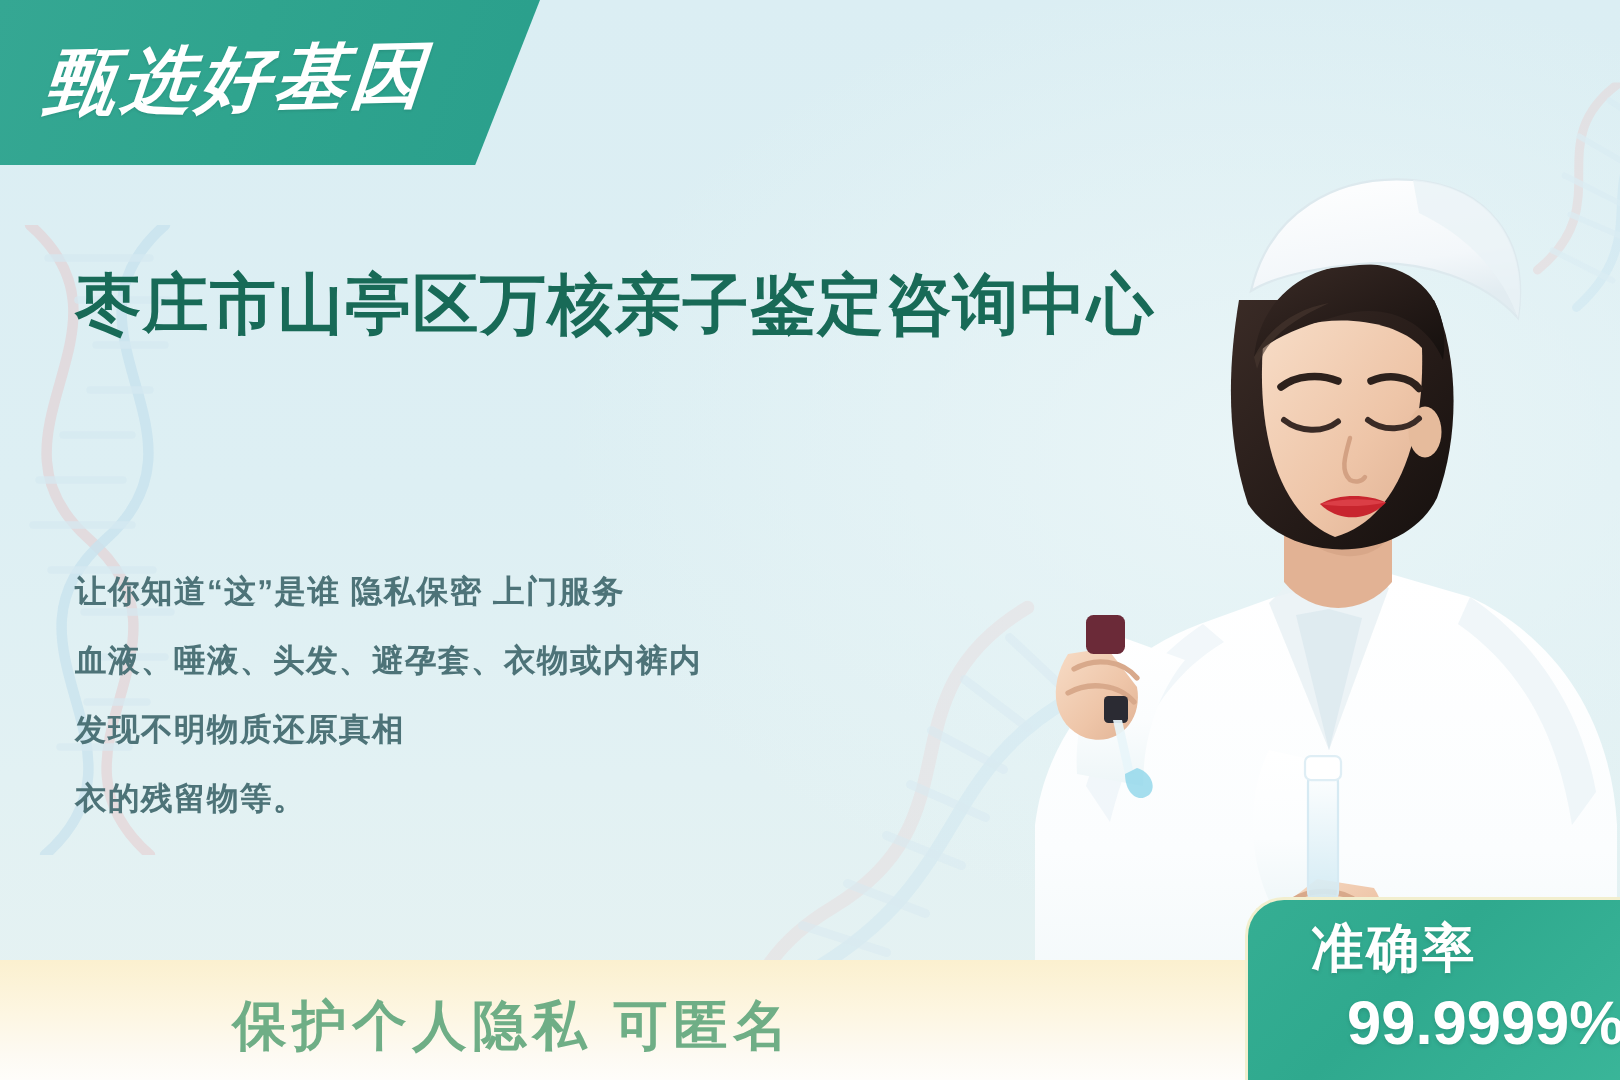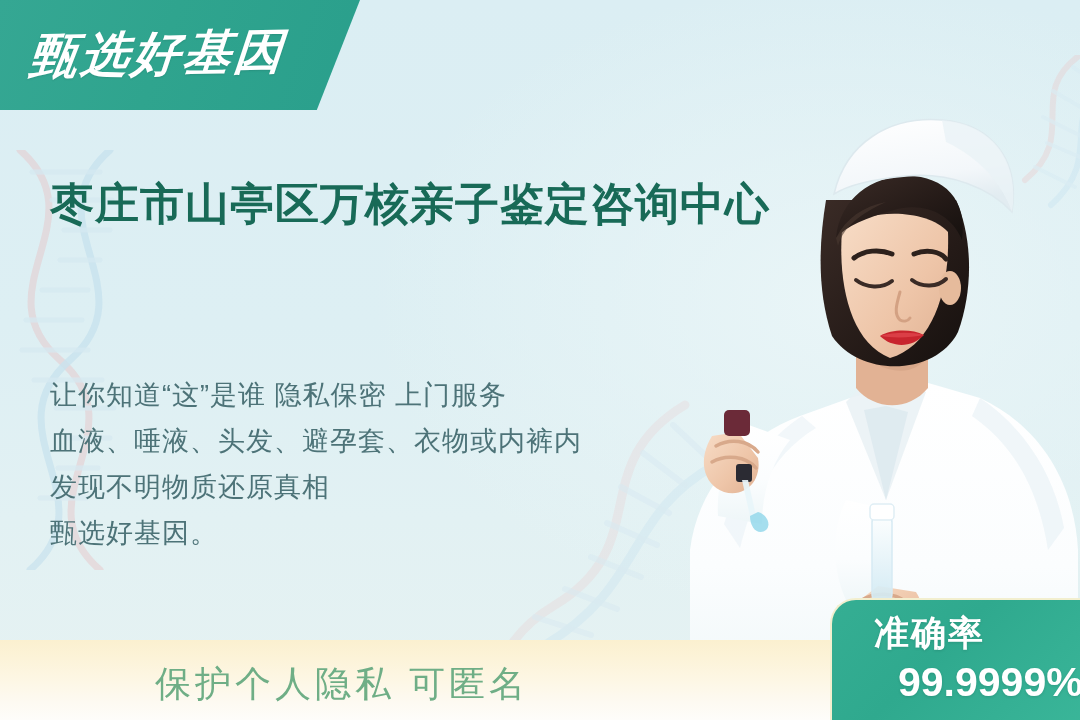--- a/index.html
+++ b/index.html
@@ -60,23 +60,23 @@
     font-weight:700;
     letter-spacing:1px;
     color:#186a57;
     word-break:break-all;
   }
 
   
   #body-copy{
     position:absolute; left:50px; top:372px;
     width:700px;
-    font-size:27px;
+    font-size:21px;
     line-height:46px;
-    font-weight:400;
+    font-weight:700;
     letter-spacing:1px;
     color:#4d7378;
   }
   #body-copy p{ white-space:nowrap; }
 
   
   #nurse{
     position:absolute; right:0; bottom:0;
     width:430px; height:640px;
     pointer-events:none;
@@ -86,21 +86,21 @@
   #bottom-band{
     position:absolute; left:0; bottom:0;
     width:1080px; height:80px;
     background:linear-gradient(180deg,#fbf0cf 0%, #fdf6e2 45%, #fdfaf2 78%, #fefdfa 100%);
   }
   #privacy-text{
     position:absolute; left:155px; bottom:8px;
     font-size:36px;
     line-height:56px;
     letter-spacing:4px;
-    font-weight:400;
+    font-weight:700;
     color:#6fae86;
     white-space:nowrap;
   }
 
   
   #accuracy-badge{
     position:absolute; left:830px; top:598px;
     width:280px; height:122px;
     background:linear-gradient(135deg,#35ae93 0%, #2fa98e 40%, #3bb79a 100%);
     border-top-left-radius:26px;
@@ -270,21 +270,21 @@
     <path d="M92 400 L100 436 L106 436 L98 400 Z" fill="#e8f5fa" opacity=".92"></path>
     <path d="M100 436 C100 448 108 456 116 450 C122 444 116 434 108 432 Z" fill="#8fd6ea" opacity=".8"></path>
   </svg>
 
   <div id="headline">枣庄市山亭区万核亲子鉴定咨询中心</div>
 
   <div id="body-copy">
     <p>让你知道“这”是谁 隐私保密 上门服务</p>
     <p>血液、唾液、头发、避孕套、衣物或内裤内</p>
     <p>发现不明物质还原真相</p>
-    <p>甄选好基因。</p>
+    <p>衣的残留物等。</p>
   </div>
 
   <div id="bottom-band"></div>
   <div id="privacy-text">保护个人隐私 可匿名</div>
 
   <div id="accuracy-badge">
     <div id="accuracy-label">准确率</div>
     <div id="accuracy-value">99.9999%</div>
   </div>
 

